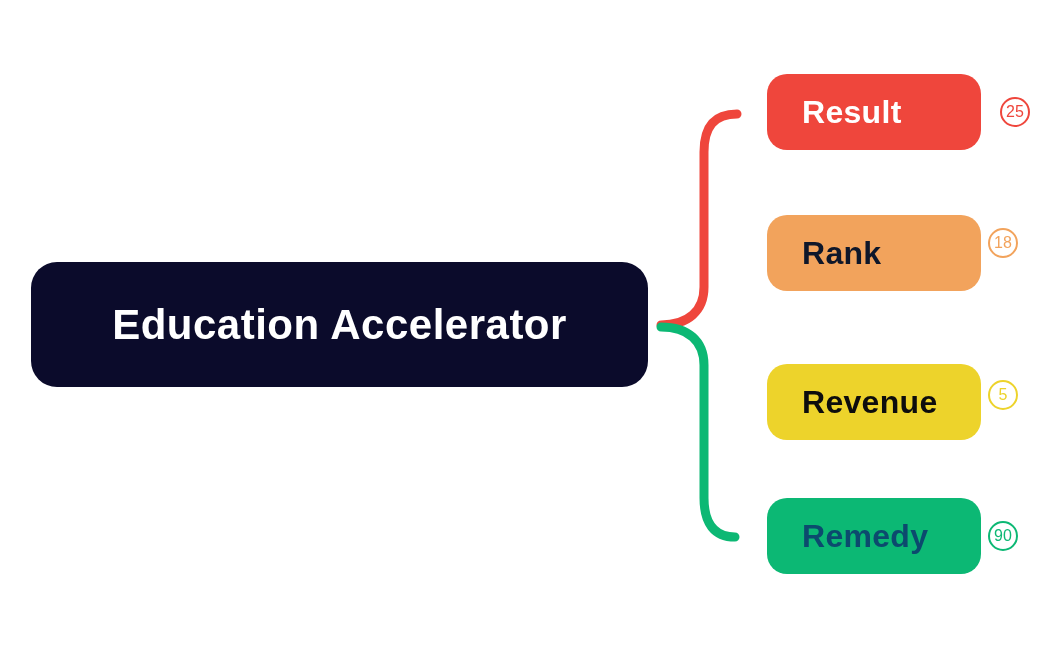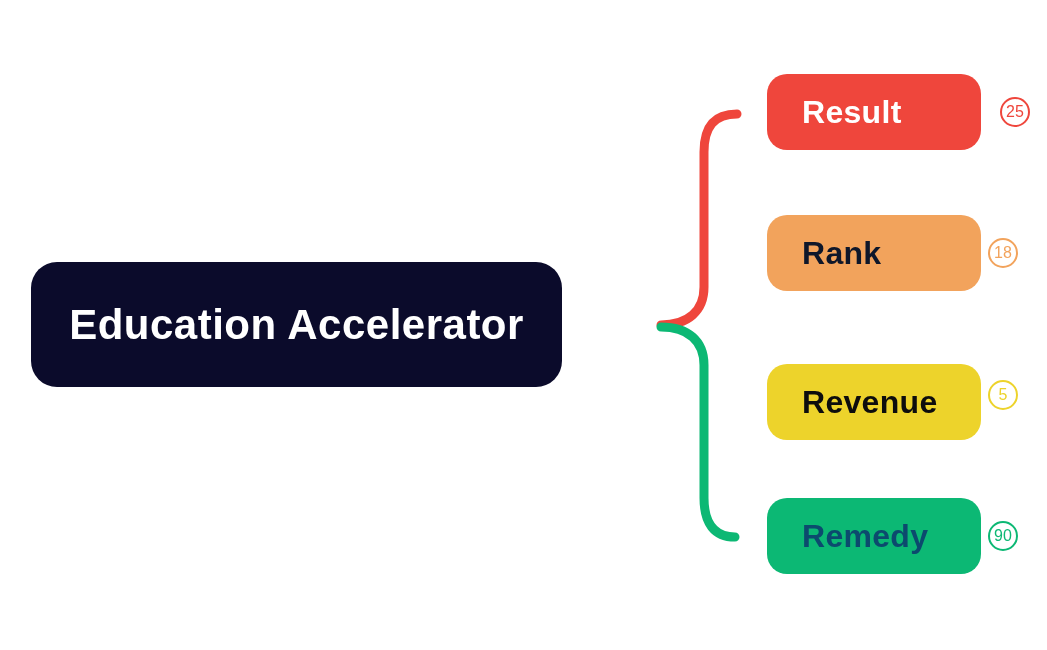--- a/index.html
+++ b/index.html
@@ -17,21 +17,21 @@
     position: absolute;
     left: 0;
     top: 0;
     width: 1047px;
     height: 650px;
   }
   .root-node {
     position: absolute;
     left: 31px;
     top: 262px;
-    width: 531px;
+    width: 617px;
     height: 125px;
     border-radius: 26px;
     display: flex;
     align-items: center;
     justify-content: center;
     box-sizing: border-box;
   }
   .root-label {
     font-size: 42px;
     font-weight: 700;
@@ -68,21 +68,21 @@
     border: 2px solid;
     box-sizing: border-box;
     display: flex;
     align-items: center;
     justify-content: center;
     font-size: 16px;
     font-weight: 400;
     background: transparent;
   }
   .badge-result  { top: 97px;  }
-  .badge-rank    { top: 238px; }
+  .badge-rank    { top: 228px; }
   .badge-revenue { top: 380px; }
   .badge-remedy  { top: 521px; }
 </style>
 </head>
 <body>
 
 <div id="canvas" style="background-color: rgb(255, 255, 255);">
 
   <svg id="connector-layer" viewBox="0 0 1047 650" fill="none" xmlns="http://www.w3.org/2000/svg">
     <path d="M661 325 C688 325 704 311 704 287 L704 152 C704 127 714 114 737 114" stroke-width="9" stroke-linecap="round" fill="none" stroke="#EF463C"></path>

